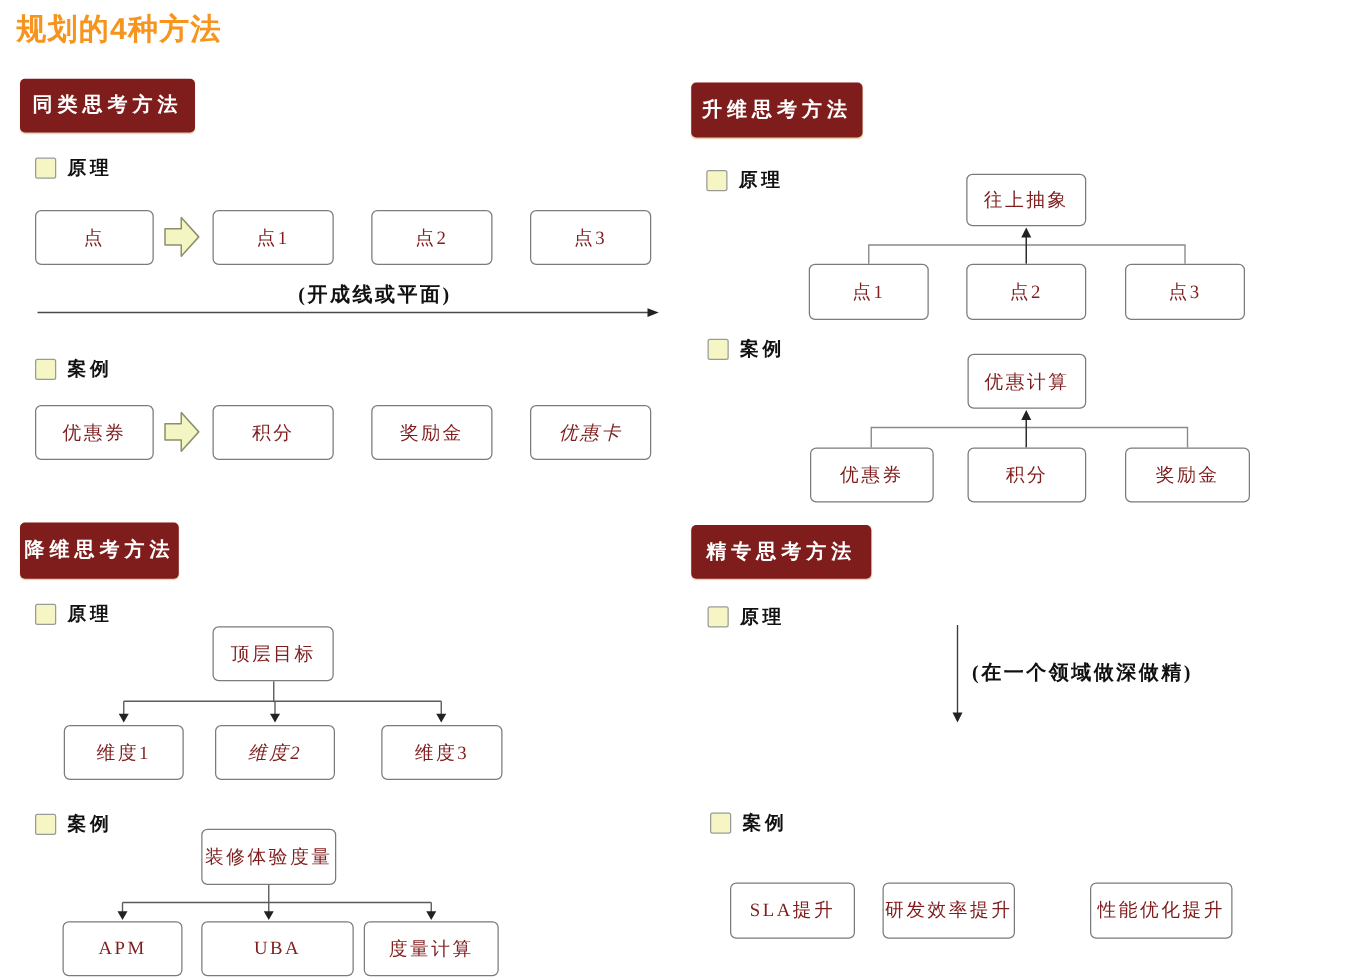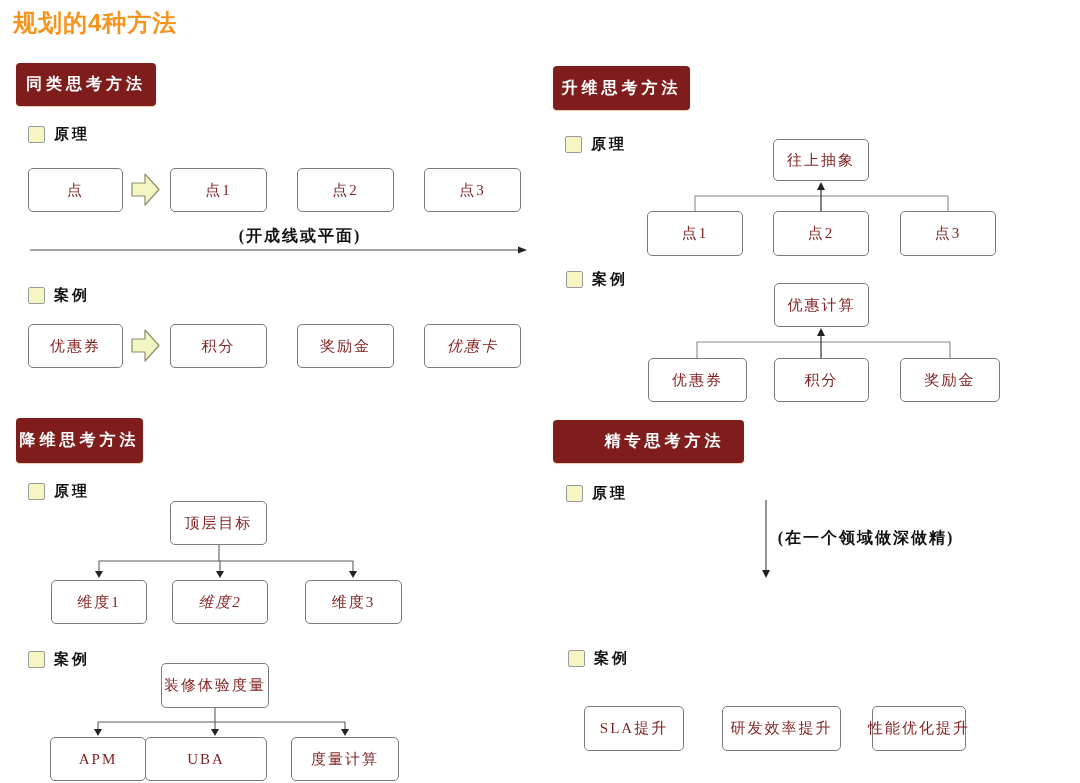--- a/index.html
+++ b/index.html
@@ -160,34 +160,34 @@
   <div class="node" style="left:172px;top:580px;width:96px;font-style:italic;">维度2</div>
   <div class="node" style="left:305px;top:580px;width:97px;">维度3</div>
 
   <div class="legend" style="left:28px;top:650px;">
     <span class="sq"></span>
     <span>案例</span>
   </div>
 
   <div class="node" style="left:161px;top:663px;width:108px;height:45px;">装修体验度量</div>
   <div class="node" style="left:50px;top:737px;width:96px;">APM</div>
-  <div class="node" style="left:145px;top:737px;width:122px;">UBA</div>
+  <div class="node" style="left:161px;top:737px;width:122px;">UBA</div>
   <div class="node" style="left:291px;top:737px;width:108px;">度量计算</div>
 
-  <div class="badge" style="left:553px;top:420px;width:159px;height:43px;padding-left:32px;">精专思考方法</div>
+  <div class="badge" style="left:553px;top:420px;width:144px;height:43px;">精专思考方法</div>
 
   <div class="legend" style="left:566px;top:484px;">
     <span class="sq"></span>
     <span>原理</span>
   </div>
 
   <div class="note" style="left:766px;top:528px;width:200px;">(在一个领域做深做精)</div>
 
   <div class="legend" style="left:568px;top:649px;">
     <span class="sq"></span>
     <span>案例</span>
   </div>
 
   <div class="node" style="left:584px;top:706px;width:100px;height:45px;">SLA提升</div>
-  <div class="node" style="left:722px;top:706px;width:119px;height:45px;text-align:center;">研发效率提升</div>
-  <div class="node" style="left:872px;top:706px;width:94px;height:45px;">性能优化提升</div>
+  <div class="node" style="left:706px;top:706px;width:106px;height:45px;text-align:center;">研发效率提升</div>
+  <div class="node" style="left:872px;top:706px;width:114px;height:45px;">性能优化提升</div>
 
 </div>
 
 </body></html>

